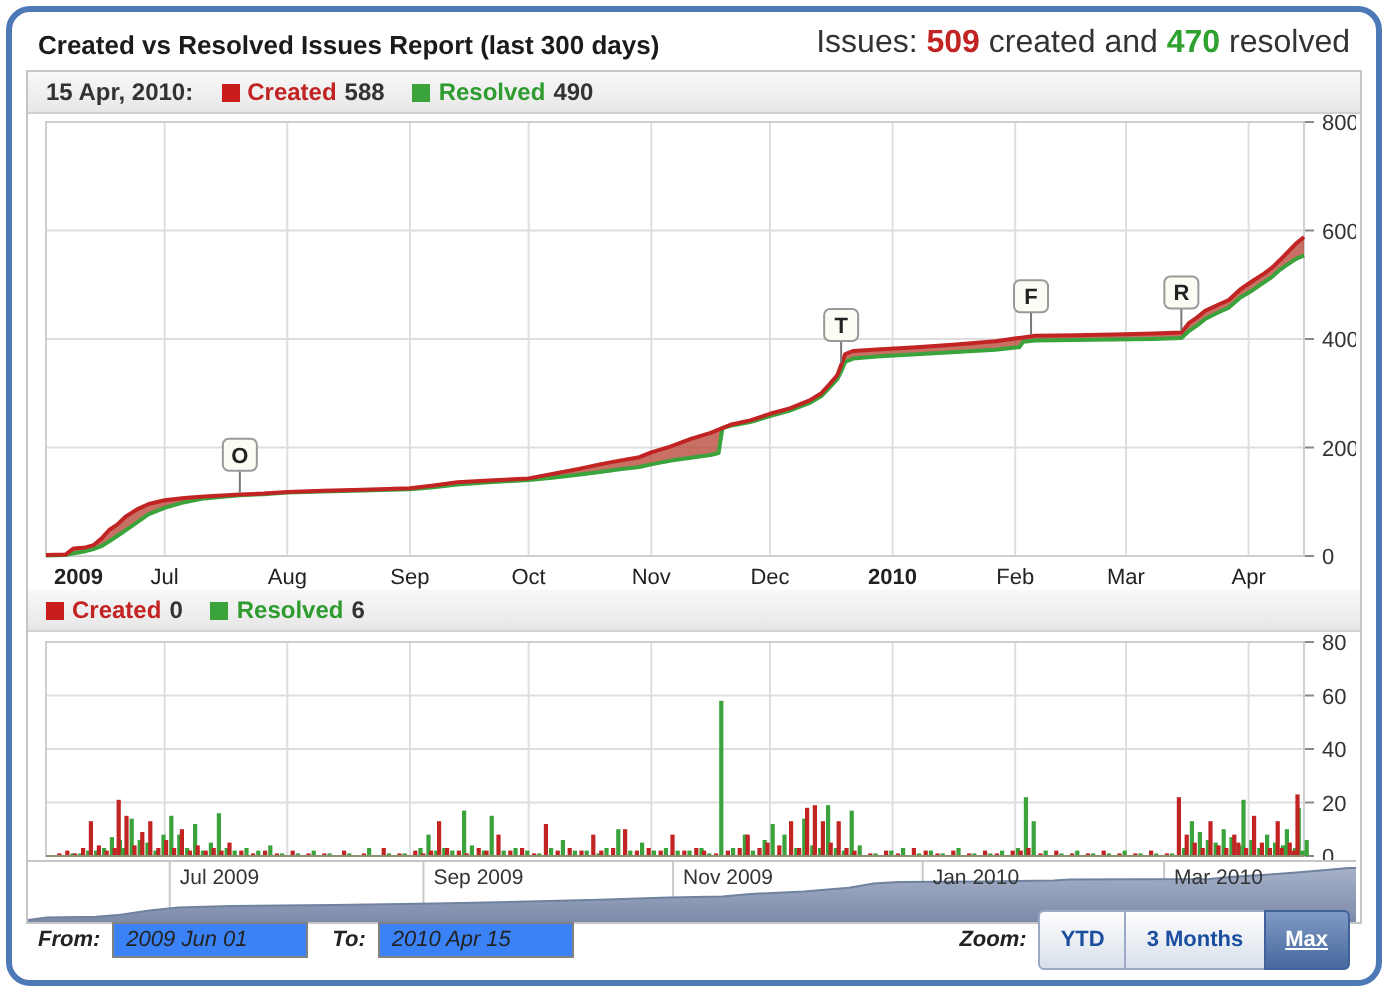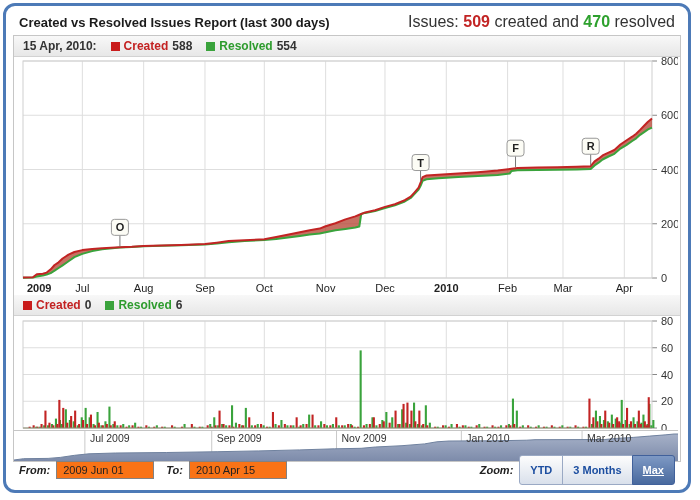--- a/index.html
+++ b/index.html
@@ -19,21 +19,21 @@
   .sw.red{background:#c91c1c;}
   .sw.grn{background:#3aa33c;}
   .t-red{color:#c32222;margin-right:4px;}
   .t-grn{color:#2e9c2e;margin-right:4px;}
   .val{color:#333;}
   svg{display:block;}
   #svg-nav{border-top:1px solid #c6c6c6;}
   .footer{position:absolute;left:13px;right:13px;bottom:7px;height:26px;display:flex;align-items:center;font-size:11px;color:#222;}
   .flabel{font-weight:bold;margin-right:6px;font-style:italic;}
   .dinput{width:98px;height:18px;box-sizing:border-box;border:1px solid #828282;font-family:inherit;
-    font-size:11px;padding:1px 6px;color:#222;margin-right:12px;background:#f97316;}
+    font-size:11px;padding:1px 6px;color:#222;margin-right:12px;background:#3b82f6;font-style:italic;}
   .spacer{flex:1;}
   .zgroup{display:flex;}
   .zbtn{border:1px solid #9aa9c4;background:linear-gradient(#fdfdfd,#d9e0eb);color:#1c4ea0;font-weight:bold;
     font-size:11px;font-family:inherit;padding:8px 10px;margin-left:-1px;cursor:pointer;}
   .zbtn.first{margin-left:0;border-radius:3px 0 0 3px;}
   .zbtn.last{border-radius:0 3px 3px 0;}
   .zbtn.active{background:linear-gradient(#7e99c4,#48699e);color:#fff;text-decoration:underline;border-color:#41619b;}
 </style>
 </head>
 <body>
@@ -53,21 +53,21 @@
 
   <div class="frame">
 
     <div class="legendbar">
       <span>15 Apr, 2010:</span>
       <span class="sw red"></span>
       <span class="t-red">Created</span>
       <span class="val">588</span>
       <span class="sw grn"></span>
       <span class="t-grn">Resolved</span>
-      <span class="val">554</span>
+      <span class="val">490</span>
     </div>
 
     <svg id="svg-main" width="664" height="238">
         <line x1="68.33962264150944" y1="4" x2="68.33962264150944" y2="221" stroke="#dedede"></line>
         <line x1="129.65723270440253" y1="4" x2="129.65723270440253" y2="221" stroke="#dedede"></line>
         <line x1="190.9748427672956" y1="4" x2="190.9748427672956" y2="221" stroke="#dedede"></line>
         <line x1="250.31446540880503" y1="4" x2="250.31446540880503" y2="221" stroke="#dedede"></line>
         <line x1="311.6320754716981" y1="4" x2="311.6320754716981" y2="221" stroke="#dedede"></line>
         <line x1="370.97169811320754" y1="4" x2="370.97169811320754" y2="221" stroke="#dedede"></line>
         <line x1="432.28930817610063" y1="4" x2="432.28930817610063" y2="221" stroke="#dedede"></line>

